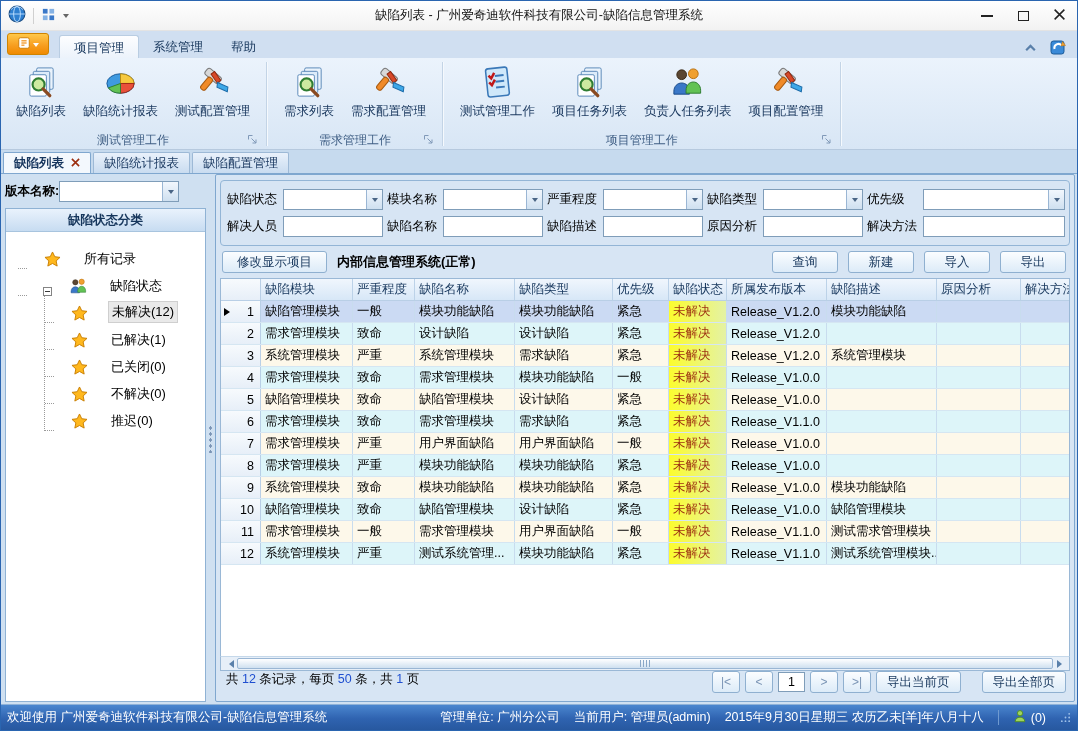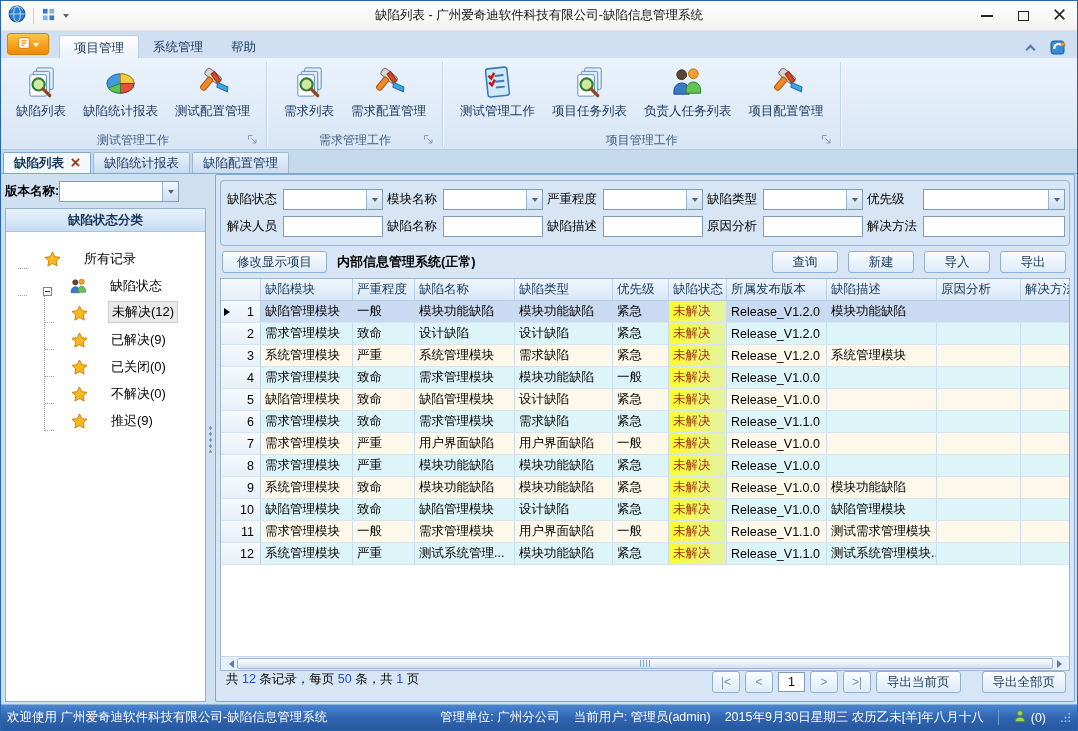--- a/index.html
+++ b/index.html
@@ -408,21 +408,21 @@
               </span>
               <span class="tlabel sel">未解决(12)</span>
             </div>
             <div class="titem">
               <span class="dotline"></span>
               <span class="ticon">
                 <svg viewBox="0 0 24 24">
                   <path d="M12 2.5l2.9 6 6.6.8-4.9 4.5 1.3 6.5L12 17l-5.9 3.3 1.3-6.5-4.9-4.5 6.6-.8z" fill="#ffb81e" stroke="#c87d00" stroke-width="1.2"></path>
                 </svg>
               </span>
-              <span class="tlabel">已解决(9)</span>
+              <span class="tlabel">已解决(1)</span>
             </div>
             <div class="titem">
               <span class="dotline"></span>
               <span class="ticon">
                 <svg viewBox="0 0 24 24">
                   <path d="M12 2.5l2.9 6 6.6.8-4.9 4.5 1.3 6.5L12 17l-5.9 3.3 1.3-6.5-4.9-4.5 6.6-.8z" fill="#ffb81e" stroke="#c87d00" stroke-width="1.2"></path>
                 </svg>
               </span>
               <span class="tlabel">已关闭(0)</span>
             </div>
@@ -435,21 +435,21 @@
               </span>
               <span class="tlabel">不解决(0)</span>
             </div>
             <div class="titem">
               <span class="dotline"></span>
               <span class="ticon">
                 <svg viewBox="0 0 24 24">
                   <path d="M12 2.5l2.9 6 6.6.8-4.9 4.5 1.3 6.5L12 17l-5.9 3.3 1.3-6.5-4.9-4.5 6.6-.8z" fill="#ffb81e" stroke="#c87d00" stroke-width="1.2"></path>
                 </svg>
               </span>
-              <span class="tlabel">推迟(9)</span>
+              <span class="tlabel">推迟(0)</span>
             </div>
           </div>
         </div>
     </div>
   </div>
 
   <div class="splitter">
       <div class="gripdots"></div>
     </div>
 

